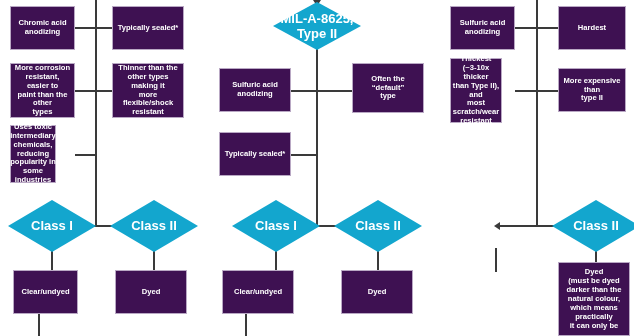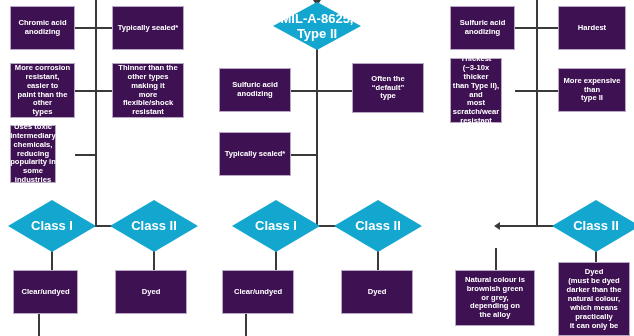--- a/index.html
+++ b/index.html
@@ -200,25 +200,20 @@
   <div class="arrow arrow-right" style="left:574px; top:222px;"></div>
 
   <div class="node diamond" style="left:552px; top:200px; width:88px; height:52px;">
     <span class="dshape"></span>
     <span class="dlabel">Class II</span>
   </div>
 
   <div class="line vline" style="left:495px; top:248px; width:1.5px; height:24px;"></div>
   <div class="line vline" style="left:595px; top:248px; width:1.5px; height:24px;"></div>
 
-  <div class="node box" style="left:455px; top:270px; width:80px; height:56px;">Natural colour is
-brownish green
-or grey,
-depending on
-the alloy</div>
   <div class="node box" style="left:558px; top:262px; width:72px; height:74px; align-items:flex-start; padding-top:5px;">Dyed
 (must be dyed
 darker than the
 natural colour,
 which means
 practically
 it can only be</div>
 
 </div>
 

